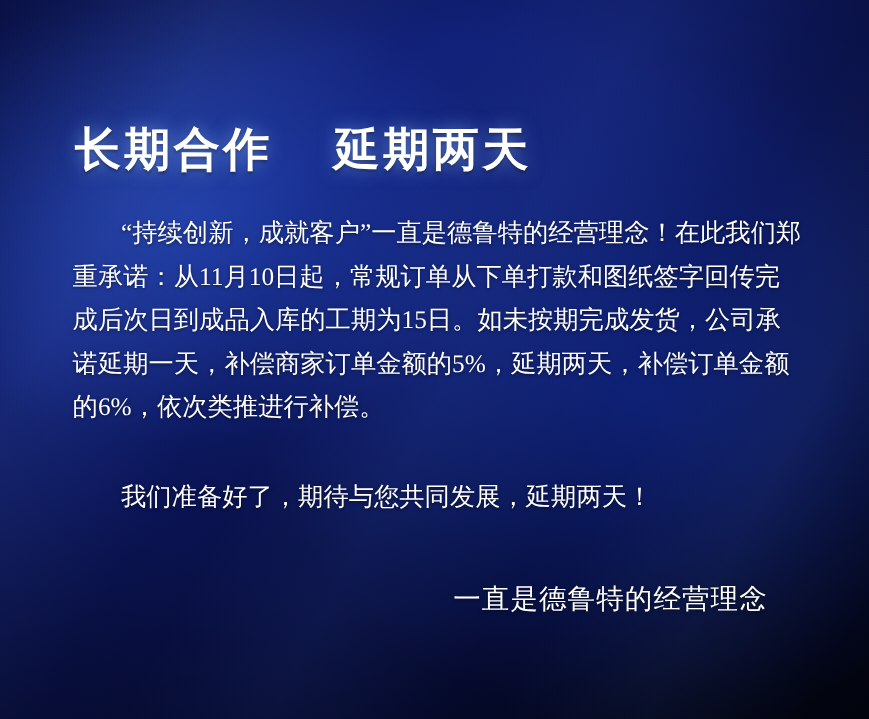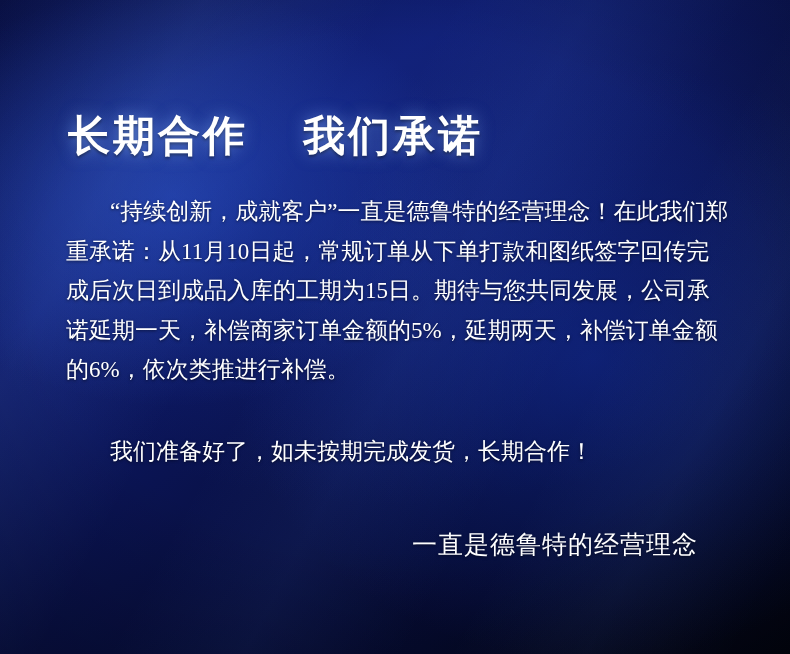--- a/index.html
+++ b/index.html
@@ -113,25 +113,25 @@
 </head>
 <body>
 
 <div class="poster">
   <div class="content">
 
 
     <div class="subhead">
       <span>长期合作</span>
       <span class="gap"></span>
-      <span>我们承诺</span>
+      <span>延期两天</span>
     </div>
 
-    <div class="body-text">“持续创新，成就客户”一直是德鲁特的经营理念！在此我们郑重承诺：从11月10日起，常规订单从下单打款和图纸签字回传完成后次日到成品入库的工期为15日。期待与您共同发展，公司承诺延期一天，补偿商家订单金额的5%，延期两天，补偿订单金额的6%，依次类推进行补偿。</div>
+    <div class="body-text">“持续创新，成就客户”一直是德鲁特的经营理念！在此我们郑重承诺：从11月10日起，常规订单从下单打款和图纸签字回传完成后次日到成品入库的工期为15日。如未按期完成发货，公司承诺延期一天，补偿商家订单金额的5%，延期两天，补偿订单金额的6%，依次类推进行补偿。</div>
 
-    <div class="closing">我们准备好了，如未按期完成发货，长期合作！</div>
+    <div class="closing">我们准备好了，期待与您共同发展，延期两天！</div>
 
     <div class="signature">
       <div class="sig-cn">一直是德鲁特的经营理念</div>
     </div>
 
   </div>
 </div>
 
 </body></html>

